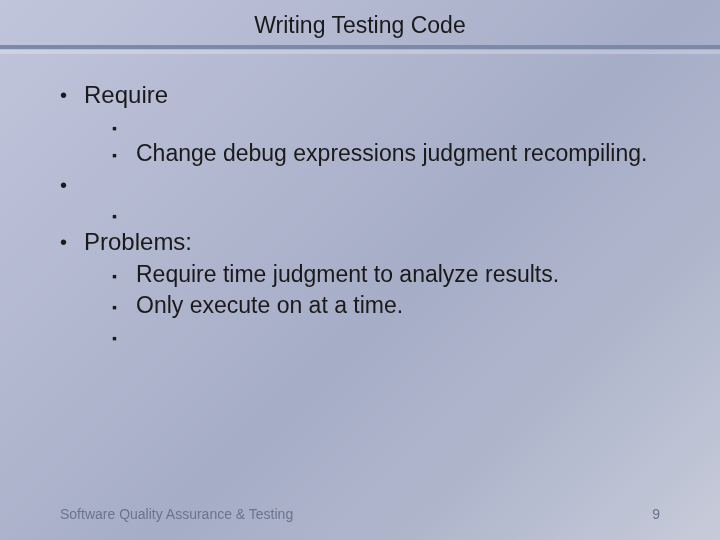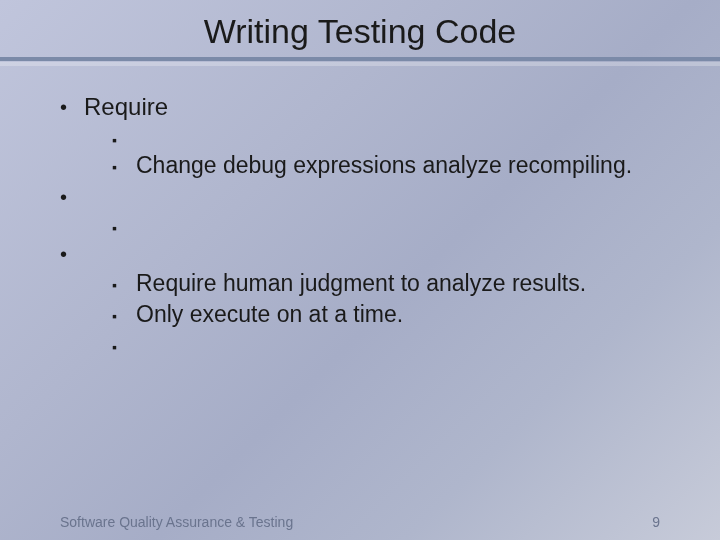--- a/index.html
+++ b/index.html
@@ -12,21 +12,21 @@
   .slide {
     width: 720px;
     height: 540px;
     background: linear-gradient(135deg, #c0c5dc 0%, #b0b6ce 35%, #a6adc7 55%, #afb6cc 75%, #c7cbd9 100%);
     position: relative;
     font-family: Verdana, Geneva, sans-serif;
     box-sizing: border-box;
   }
   .title {
     text-align: center;
-    font-size: 34px;
+    font-size: 23px;
     color: #1a1a1a;
     padding-top: 12px;
     padding-bottom: 6px;
     font-family: Verdana, Geneva, sans-serif;
     font-weight: normal;
   }
   .title-underline {
     height: 4px;
     background: #7b8aa8;
     margin: 0;
@@ -60,21 +60,21 @@
   }
   .b2 .bullet {
     width: 24px;
     flex-shrink: 0;
     text-align: left;
     font-size: 14px;
     padding-top: 8px;
   }
   .footer {
     position: absolute;
-    bottom: 10px;
+    bottom: 18px;
     left: 60px;
     right: 60px;
     display: flex;
     justify-content: space-between;
     font-size: 14px;
     color: #6a748e;
     align-items: center;
   }
 </style>
 </head>
@@ -89,36 +89,37 @@
 
     <div class="b1">
       <span class="bullet">•</span>
       <span>Require</span>
     </div>
     <div class="b2">
       <span class="bullet">▪</span>
     </div>
     <div class="b2">
       <span class="bullet">▪</span>
-      <span>Change debug expressions analyze recompiling.</span>
+      <span>Change debug expressions judgment recompiling.</span>
     </div>
 
     <div class="b1">
       <span class="bullet">•</span>
     </div>
     <div class="b2">
       <span class="bullet">▪</span>
     </div>
 
     <div class="b1">
       <span class="bullet">•</span>
+      <span>Problems:</span>
     </div>
     <div class="b2">
       <span class="bullet">▪</span>
-      <span>Require human judgment to analyze results.</span>
+      <span>Require time judgment to analyze results.</span>
     </div>
     <div class="b2">
       <span class="bullet">▪</span>
       <span>Only execute on at a time.</span>
     </div>
     <div class="b2">
       <span class="bullet">▪</span>
     </div>
 
   </div>

